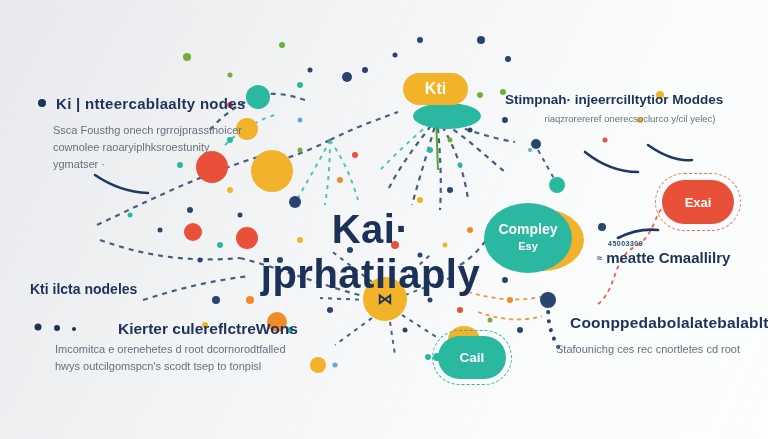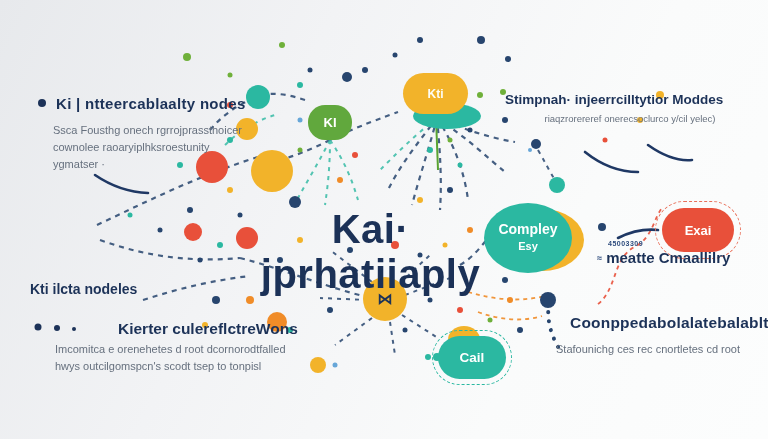--- a/index.html
+++ b/index.html
@@ -26,33 +26,33 @@
   .br-head{left:570px;top:314px;font-size:15.5px;letter-spacing:.2px;}
   .br-sub{left:556px;top:341px;font-size:11px;line-height:17px;}
   .bl-head1{left:30px;top:281px;font-size:14px;}
   .bl-head2{left:118px;top:320px;font-size:15.5px;}
   .bl-sub{left:55px;top:341px;font-size:11px;line-height:17px;}
 
   .node{position:absolute;z-index:2;display:flex;flex-direction:column;align-items:center;
     justify-content:center;color:#fff;font-weight:bold;text-align:center;}
   .node-ki{left:308px;top:105px;width:44px;height:35px;background:#61a83d;border-radius:17px;
     font-size:13px;}
-  .node-kti{left:403px;top:73px;width:65px;height:41px;background:#f2b32a;border-radius:22px;
-    font-size:12px;color:#fdfdf6;}
+  .node-kti{left:403px;top:73px;width:65px;height:32px;background:#f2b32a;border-radius:22px;
+    font-size:16px;color:#fdfdf6;}
   .kti-shadow{position:absolute;left:413px;top:103px;width:68px;height:26px;background:#2bb8a1;
     border-radius:50%;z-index:1;}
   .node-cedcy{left:35px;top:210px;width:62px;height:40px;background:#2bb8a1;border-radius:20px;
     font-size:12.5px;outline:1.5px dashed #2bb8a1;outline-offset:5px;}
   .compley-back{position:absolute;left:500px;top:209px;width:84px;height:62px;background:#f2b32a;
     border-radius:50%;z-index:1;}
   .node-compley{left:484px;top:203px;width:88px;height:70px;background:#2bb8a1;border-radius:50%;
     font-size:14px;line-height:17px;}
   .node-compley .sub-label{font-size:11px;}
   .node-exai{left:662px;top:180px;width:72px;height:44px;background:#e8503a;border-radius:22px;
-    font-size:13px;outline:1.5px dashed #e8705a;outline-offset:6px;margin-top:28px;}
+    font-size:13px;outline:1.5px dashed #e8705a;outline-offset:6px;}
   .cail-back{position:absolute;left:448px;top:326px;width:32px;height:28px;background:#f2b32a;
     border-radius:50%;z-index:1;}
   .node-cail{left:438px;top:336px;width:68px;height:43px;background:#2bb8a1;border-radius:22px;
     font-size:13.5px;outline:1.5px dashed #2bb8a1;outline-offset:5px;}
   .hub{left:363px;top:277px;width:44px;height:44px;background:#f2b32a;border-radius:50%;
     font-size:15px;color:#1c3258;}
 </style>
 </head>
 <body>
 
@@ -200,23 +200,20 @@
     </g>
 
     <g fill="#1c3258">
       <circle cx="38" cy="327" r="3.5"></circle>
         <circle cx="57" cy="328" r="3"></circle>
         <circle cx="74" cy="329" r="2"></circle>
     </g>
   </svg>
 
   <div class="kti-shadow"></div>
-  <div class="node node-ki">
-    <span>KI</span>
-  </div>
   <div class="node node-kti">
     <span>Kti</span>
   </div>
   <div class="compley-back"></div>
   <div class="node node-compley">
     <span>Compley</span>
     <span class="sub-label">Esy</span>
   </div>
   <div class="node node-exai">
     <span>Exai</span>

